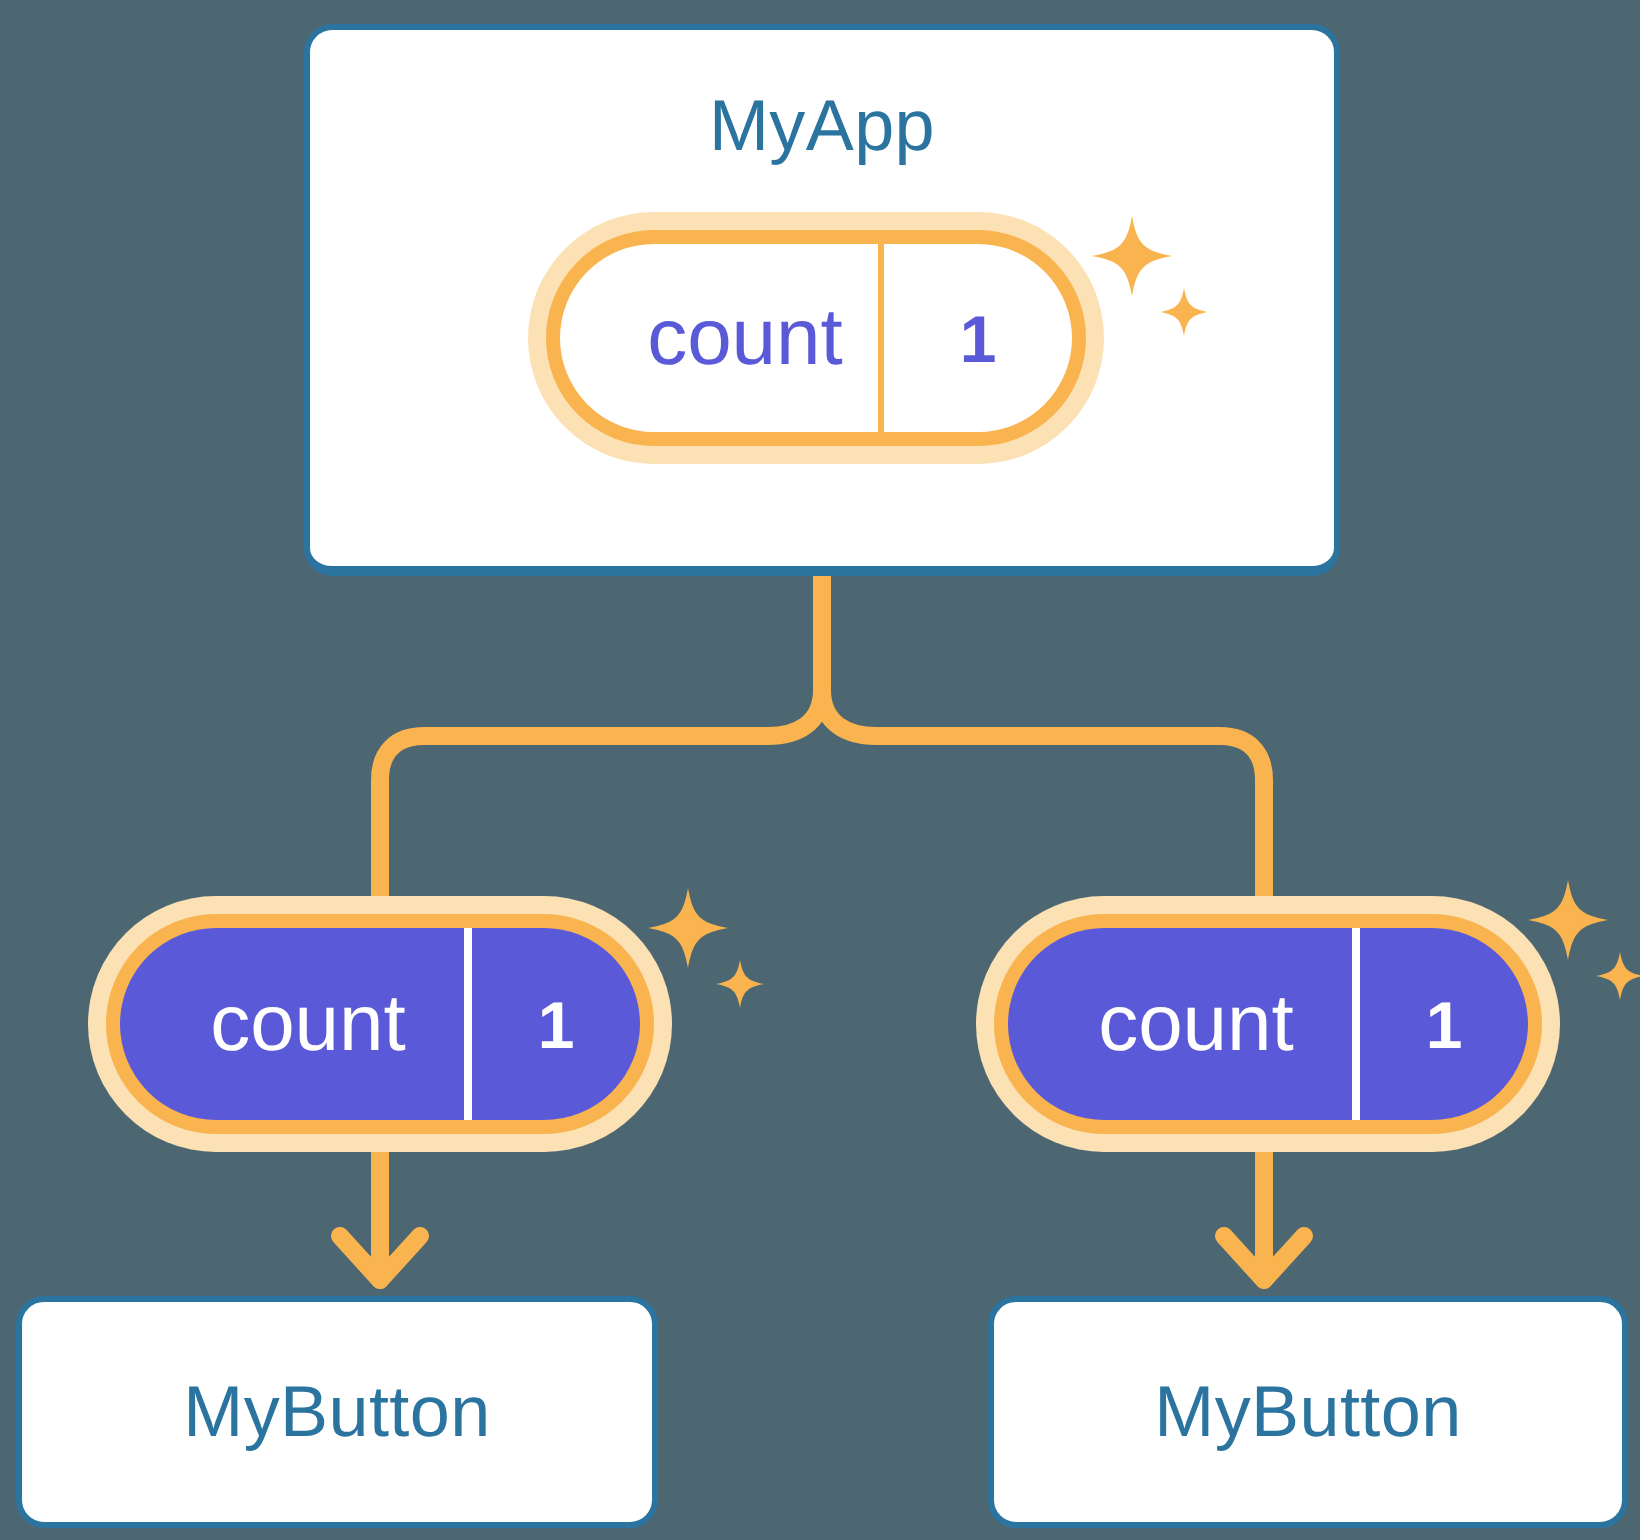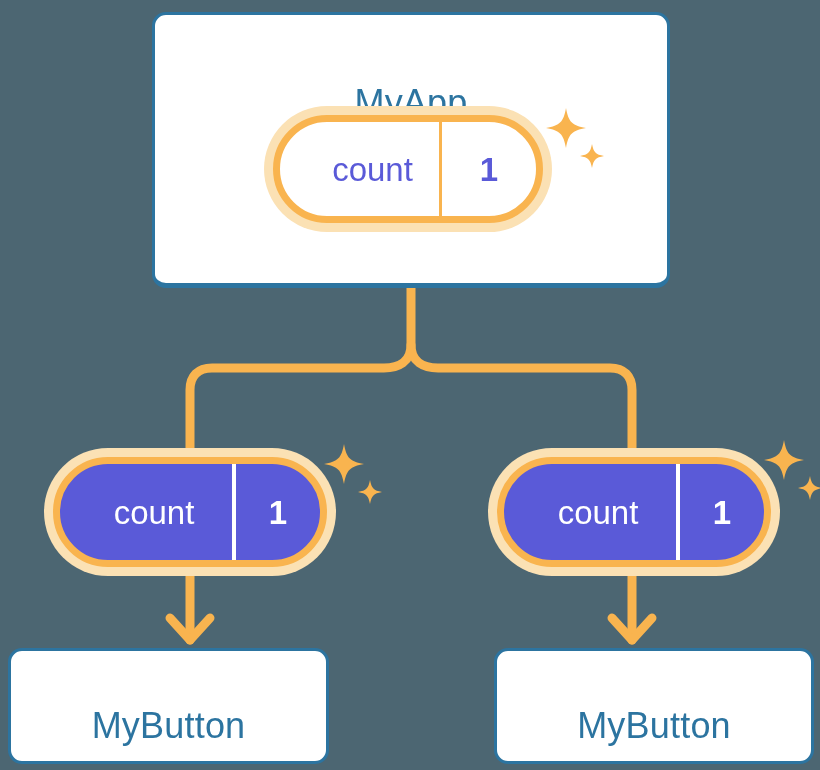--- a/index.html
+++ b/index.html
@@ -40,21 +40,20 @@
     flex-direction: column;
     align-items: center;
   }
   .card-title {
     color: #2c74a0;
     font-size: 36px;
     font-weight: 400;
     letter-spacing: 0.2px;
     line-height: 1;
     white-space: nowrap;
-    margin-top: 40px;
   }
 
   #card-myapp {
     left: 152px;
     top: 12px;
     width: 518px;
     height: 276px;
     border-bottom-width: 5px;
     padding-top: 30px;
   }
@@ -102,21 +101,21 @@
   }
   .pill-key, .pill-val {
     display: flex;
     align-items: center;
     justify-content: center;
     line-height: 1;
     white-space: nowrap;
   }
   .pill-key {
     flex: 1 1 auto;
-    font-size: 33px;
+    font-size: 40px;
     text-align: center;
   }
   .pill-val {
     flex: 0 0 auto;
     font-weight: 700;
     font-size: 33px;
   }
 
   
   .pill-light .pill { background: #ffffff; }

